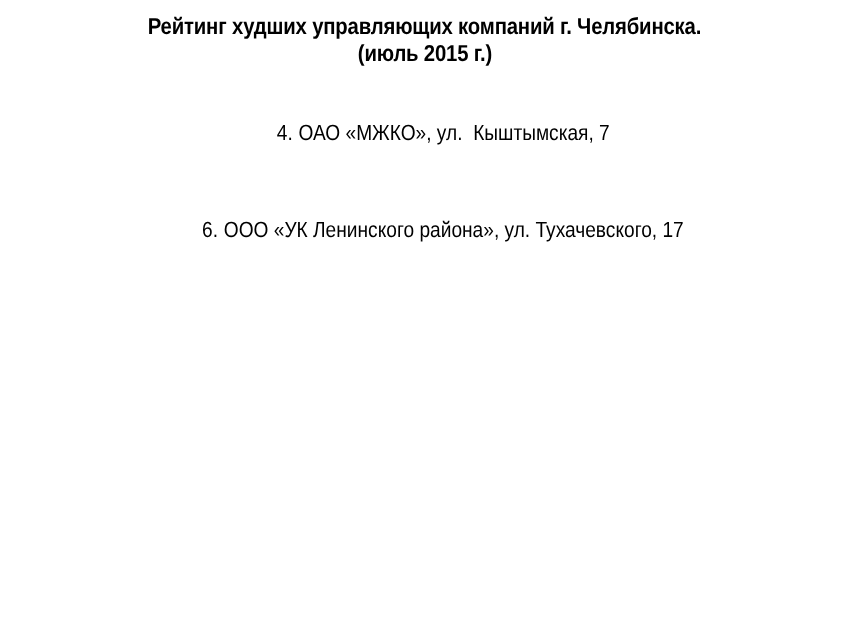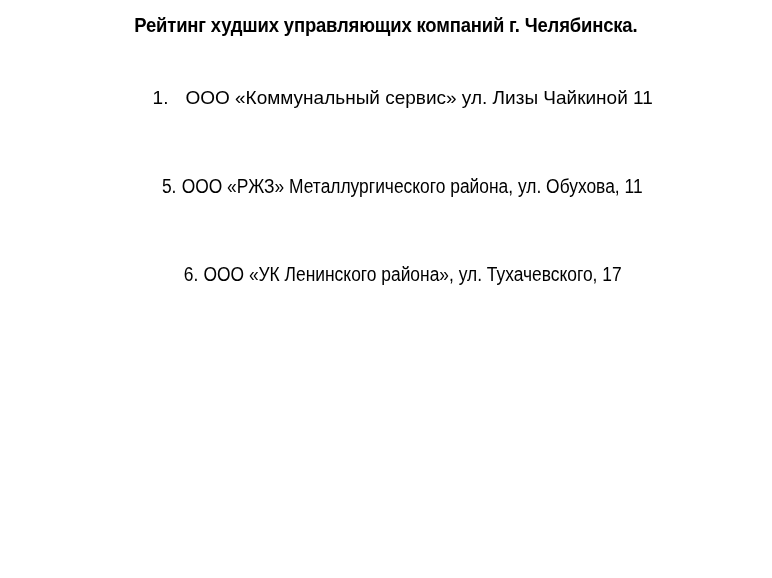--- a/index.html
+++ b/index.html
@@ -63,28 +63,26 @@
     margin-right: 17px;
   }
 </style>
 </head>
 <body>
 
 <div class="page">
 
   <div class="title">
     <span class="line"><span class="squeeze">Рейтинг худших управляющих компаний г. Челябинска.</span></span>
+    <span class="line"><span class="squeeze">(июль 2015 г.)</span></span>
   </div>
 
   <ol class="ranking">
-    <li class="first">
-      <span class="line"><span class="num">1.</span><span>ООО «Коммунальный сервис» ул. Лизы Чайкиной 11</span></span>
-    </li>
     <li>
-      <span class="line"><span class="num">5.</span><span>ООО «РЖЗ» Металлургического района, ул. Обухова, 11</span></span>
+      <span class="line"><span class="num">4.</span><span>ОАО «МЖКО», ул.  Кыштымская, 7</span></span>
     </li>
     <li>
       <span class="line"><span class="num">6.</span><span>ООО «УК Ленинского района», ул. Тухачевского, 17</span></span>
     </li>
 
   </ol>
 
 </div>
 
 </body></html>

